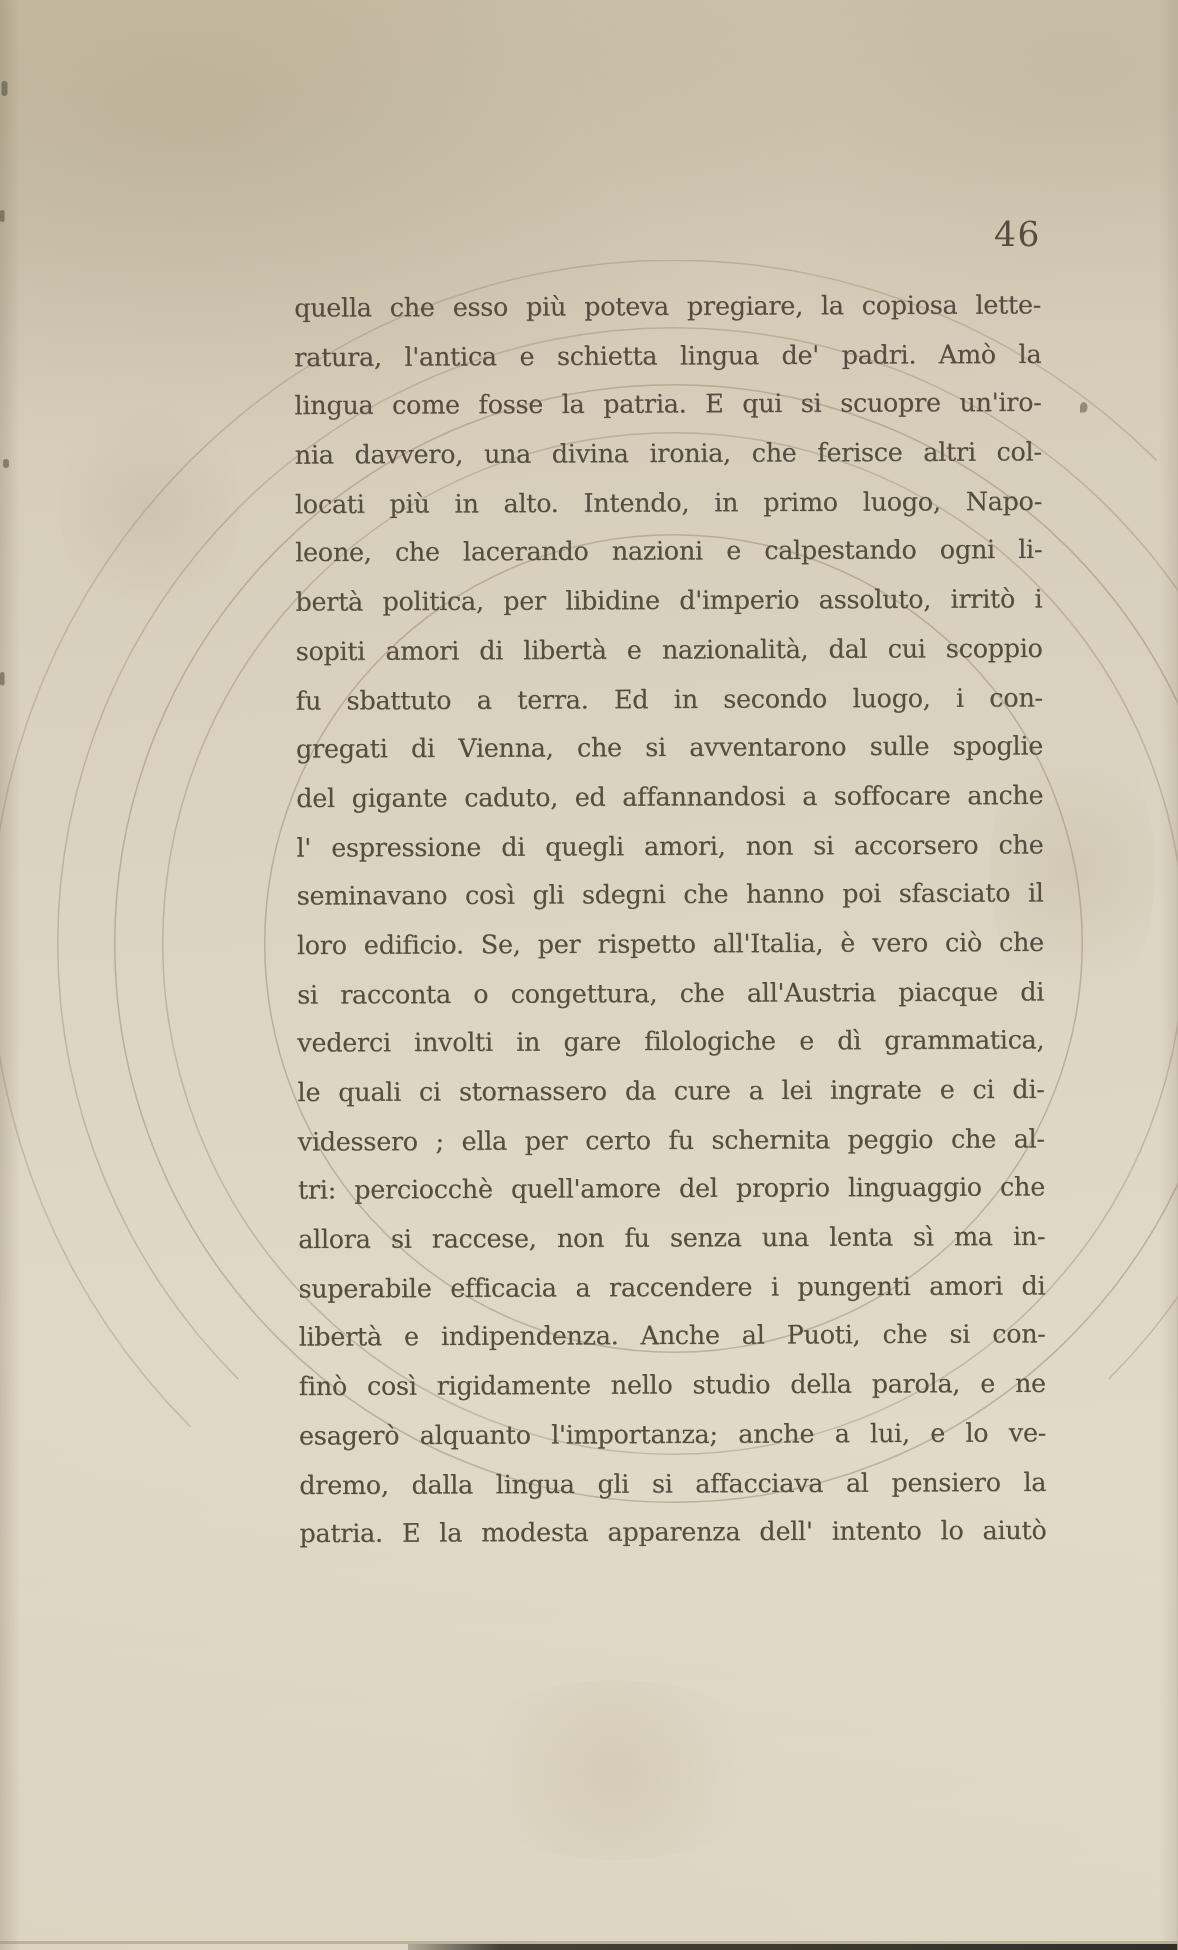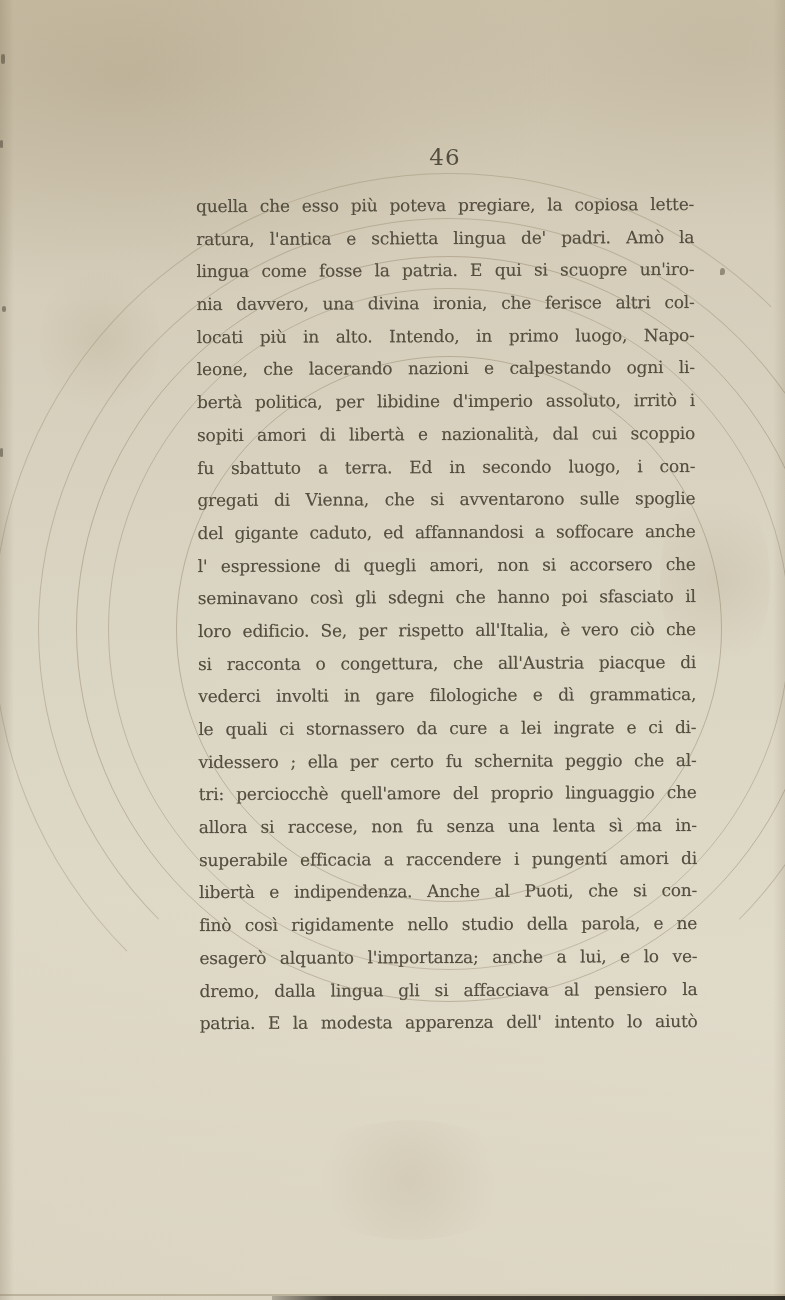--- a/index.html
+++ b/index.html
@@ -50,21 +50,21 @@
                border-bottom-color: transparent; }
   .ring.r455 { left:  -7px; top: 173px; width: 910px; height: 910px;
                border-color: rgba(124,107,78,0.28);
                border-bottom-color: transparent; border-right-color: transparent; }
   
   .page-number {
     position: absolute;
     left: 196px;
     top: 144px;
     width: 498px;
-    text-align: center;
+    text-align: right;
     font-size: 23px;
     letter-spacing: 1px;
     color: var(--ink, #4e4839);
   }
   
   .text-block {
     position: absolute;
     left: 196px;
     top: 189px;
     width: 498px;

